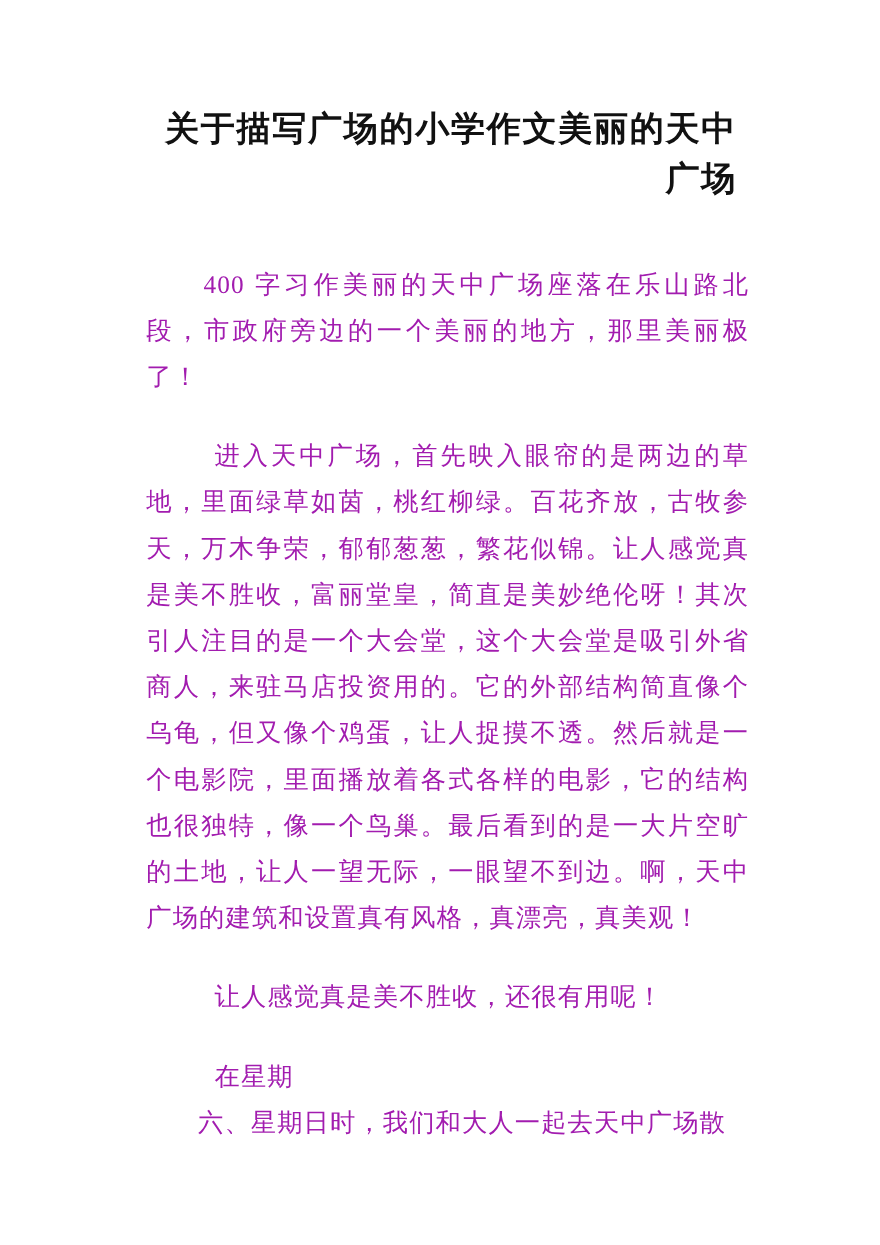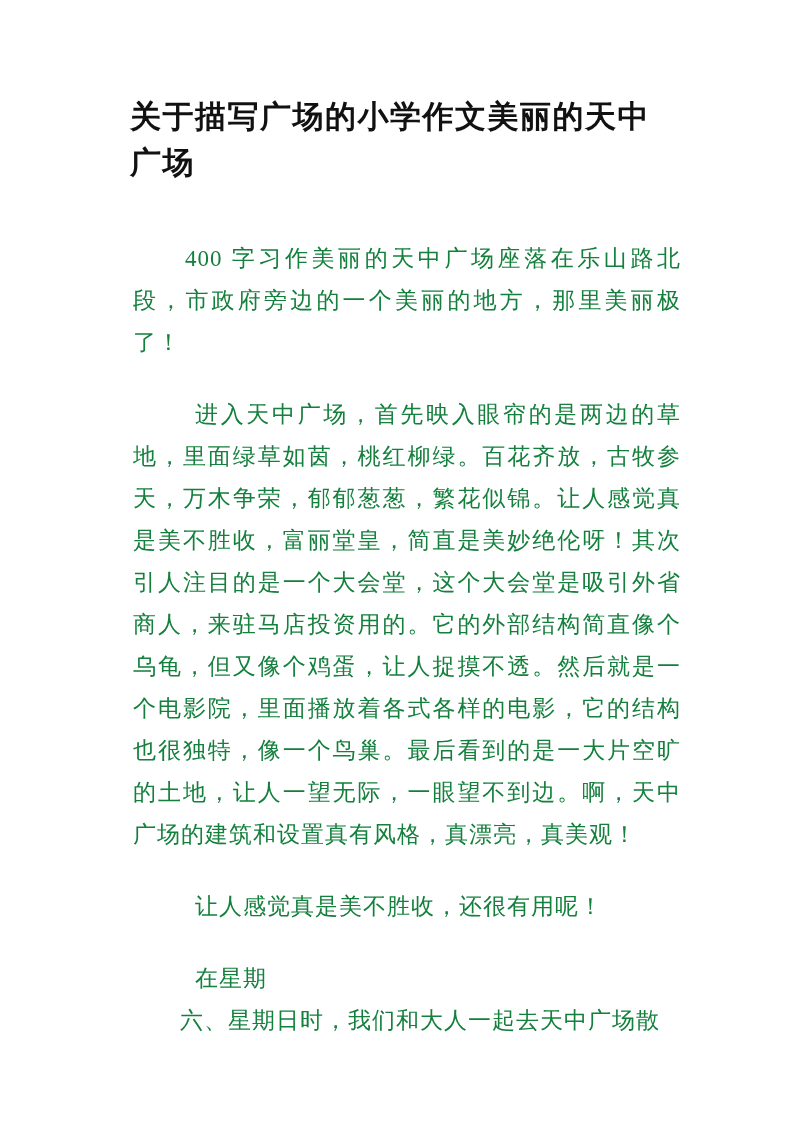--- a/index.html
+++ b/index.html
@@ -15,32 +15,32 @@
   }
 
   .doc-title {
     margin: 94px auto 0;
     max-width: 540px;
     font-family: "Liberation Sans", "DejaVu Sans", sans-serif;
     font-weight: 700;
     font-size: 31px;
     line-height: 46px;
     letter-spacing: 1.5px;
-    text-align: left;
+    text-align: right;
     color: #111111;
   }
 
   .doc-body {
     width: 548px;
     margin: 52px 0 0 133px;
     font-family: "Liberation Serif", "DejaVu Serif", serif;
     font-size: 23px;
     line-height: 42px;
     letter-spacing: 1px;
-    color: #15803d;
+    color: #a21caf;
     text-align: justify;
   }
 
   .doc-body p { margin-top: 30px; }
   .doc-body p.first { margin-top: 0; }
   .doc-body p.line-follow { margin-top: 0; font-family: Liberation Serif, serif; }   
 
   .indent-a { text-indent: 52px; }  
   .indent-b { text-indent: 62px; }  
   .indent-c { text-indent: 47px; }  

